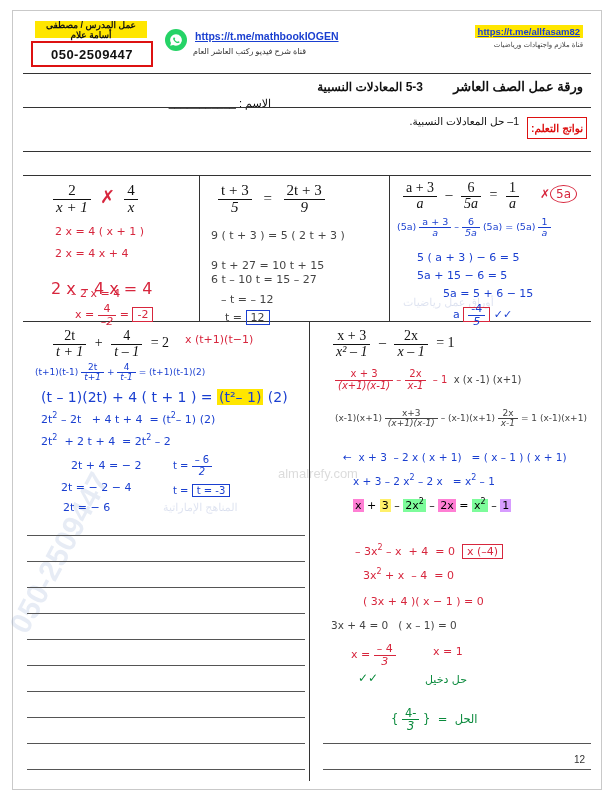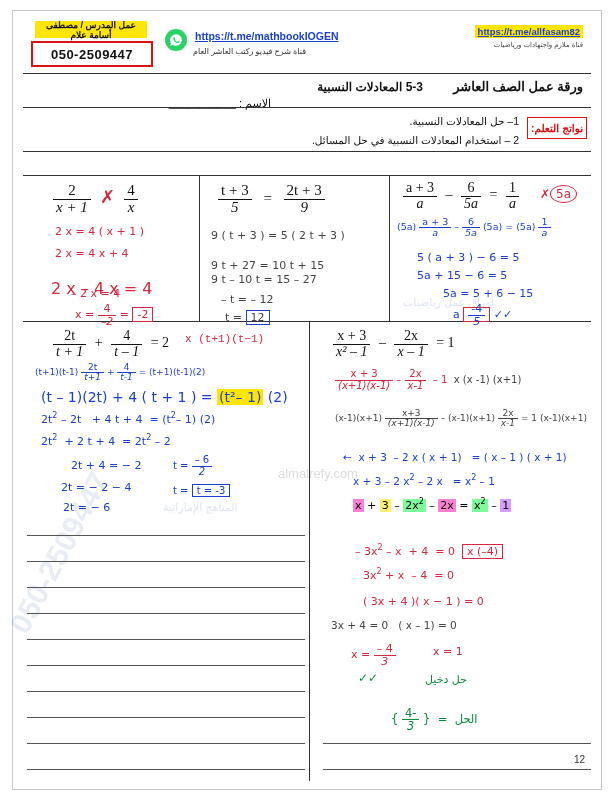--- a/index.html
+++ b/index.html
@@ -131,21 +131,20 @@
 
     <div class="title-row">
       <div class="main-title">ورقة عمل الصف العاشر</div>
       <div class="sub-title">5-3   المعادلات النسبية</div>
       <div class="name-line">الاسم : ___________</div>
     </div>
     <div class="hr2"></div>
 
     <div class="outcome-badge">نواتج التعلم:</div>
     <div class="outcome1">1– حل المعادلات النسبية.</div>
-    <div class="outcome2">2 – استخدام المعادلات النسبية في حل المسائل.</div>
     <div class="hr3"></div>
 
     <div class="hr4"></div>
 
     <div class="vline" style="left:186px;top:165px;height:145px;"></div>
     <div class="vline" style="left:376px;top:165px;height:145px;"></div>
     <div class="hline" style="left:10px;top:310px;width:568px;"></div>
     <div class="vline" style="left:296px;top:310px;height:460px;"></div>
 
     <div class="wm wm-rot" style="left:20px;bottom:150px;font-size:30px;">050-2509447</div>
@@ -166,21 +165,21 @@
       x = <span class="frac"><span class="num">4</span><span class="den">–2</span></span> = <span class="boxed">-2</span>
     </div>
 
     <div class="hw q-black" style="left:205px;top:172px;font-size:15px;">
       <span class="frac"><span class="num">t + 3</span><span class="den">5</span></span>
       <span style="padding:0 8px;">=</span>
       <span class="frac"><span class="num">2t + 3</span><span class="den">9</span></span>
     </div>
     <div class="hw pen-pencil" style="left:198px;top:218px;font-size:11px;">9 ( t + 3 ) = 5 ( 2 t + 3 )</div>
     <div class="hw pen-pencil" style="left:198px;top:248px;font-size:11px;">9 t + 27 = 10 t + 15</div>
-    <div class="hw pen-pencil" style="left:198px;top:262px;font-size:11px;">9 t – 10 t = 15 – 27</div>
+    <div class="hw pen-pencil" style="left:198px;top:262px;font-size:11px;">6 t – 10 t = 15 – 27</div>
     <div class="hw pen-pencil" style="left:208px;top:282px;font-size:11px;">– t = – 12</div>
     <div class="hw pen-pencil" style="left:212px;top:300px;font-size:11px;">
       t = <span class="boxed-b">12</span>
     </div>
 
     <div class="hw q-black" style="left:390px;top:170px;font-size:14px;">
       <span class="frac"><span class="num">a + 3</span><span class="den">a</span></span>
       <span style="padding:0 5px;">–</span>
       <span class="frac"><span class="num">6</span><span class="den">5a</span></span>
       <span style="padding:0 5px;">=</span>
@@ -200,21 +199,21 @@
     <div class="hw pen-blue" style="left:440px;top:292px;font-size:11px;">
       a <span class="boxed"><span class="frac"><span class="num">-4</span><span class="den">5</span></span></span> ✓✓
     </div>
 
     <div class="hw q-black" style="left:40px;top:318px;font-size:14px;">
       <span class="frac"><span class="num">2t</span><span class="den">t + 1</span></span>
       <span style="padding:0 5px;">+</span>
       <span class="frac"><span class="num">4</span><span class="den">t – 1</span></span>
       <span style="padding:0 5px;">= 2</span>
     </div>
-    <div class="hw pen-red" style="left:172px;top:322px;font-size:11px;font-family:Liberation Mono, monospace;">x (t+1)(t−1)</div>
+    <div class="hw pen-red" style="left:172px;top:322px;font-size:11px;">x (t+1)(t−1)</div>
     <div class="hw pen-blue" style="left:22px;top:352px;font-size:9px;">
       (t+1)(t-1) <span class="frac"><span class="num">2t</span><span class="den">t+1</span></span>
       + <span class="frac"><span class="num">4</span><span class="den">t-1</span></span> = (t+1)(t-1)(2)
     </div>
     <div class="hw pen-blue" style="left:28px;top:378px;font-size:14px;">
       (t – 1)(2t) + 4 ( t + 1 ) = <span class="hl-yellow">(t²– 1)</span> (2)
     </div>
     <div class="hw pen-blue" style="left:28px;top:400px;font-size:11px;">2t<span style="font-size:8px;vertical-align:super;">2</span> – 2t &nbsp;&nbsp;+ 4 t + 4 &nbsp;= (t<span style="font-size:8px;vertical-align:super;">2</span>– 1) (2)</div>
     <div class="hw pen-blue" style="left:28px;top:422px;font-size:11px;">2t<span style="font-size:8px;vertical-align:super;">2</span> &nbsp;+ 2 t + 4 &nbsp;= 2t<span style="font-size:8px;vertical-align:super;">2</span> – 2</div>
     <div class="hw pen-blue" style="left:58px;top:448px;font-size:11px;">2t + 4 = − 2</div>

